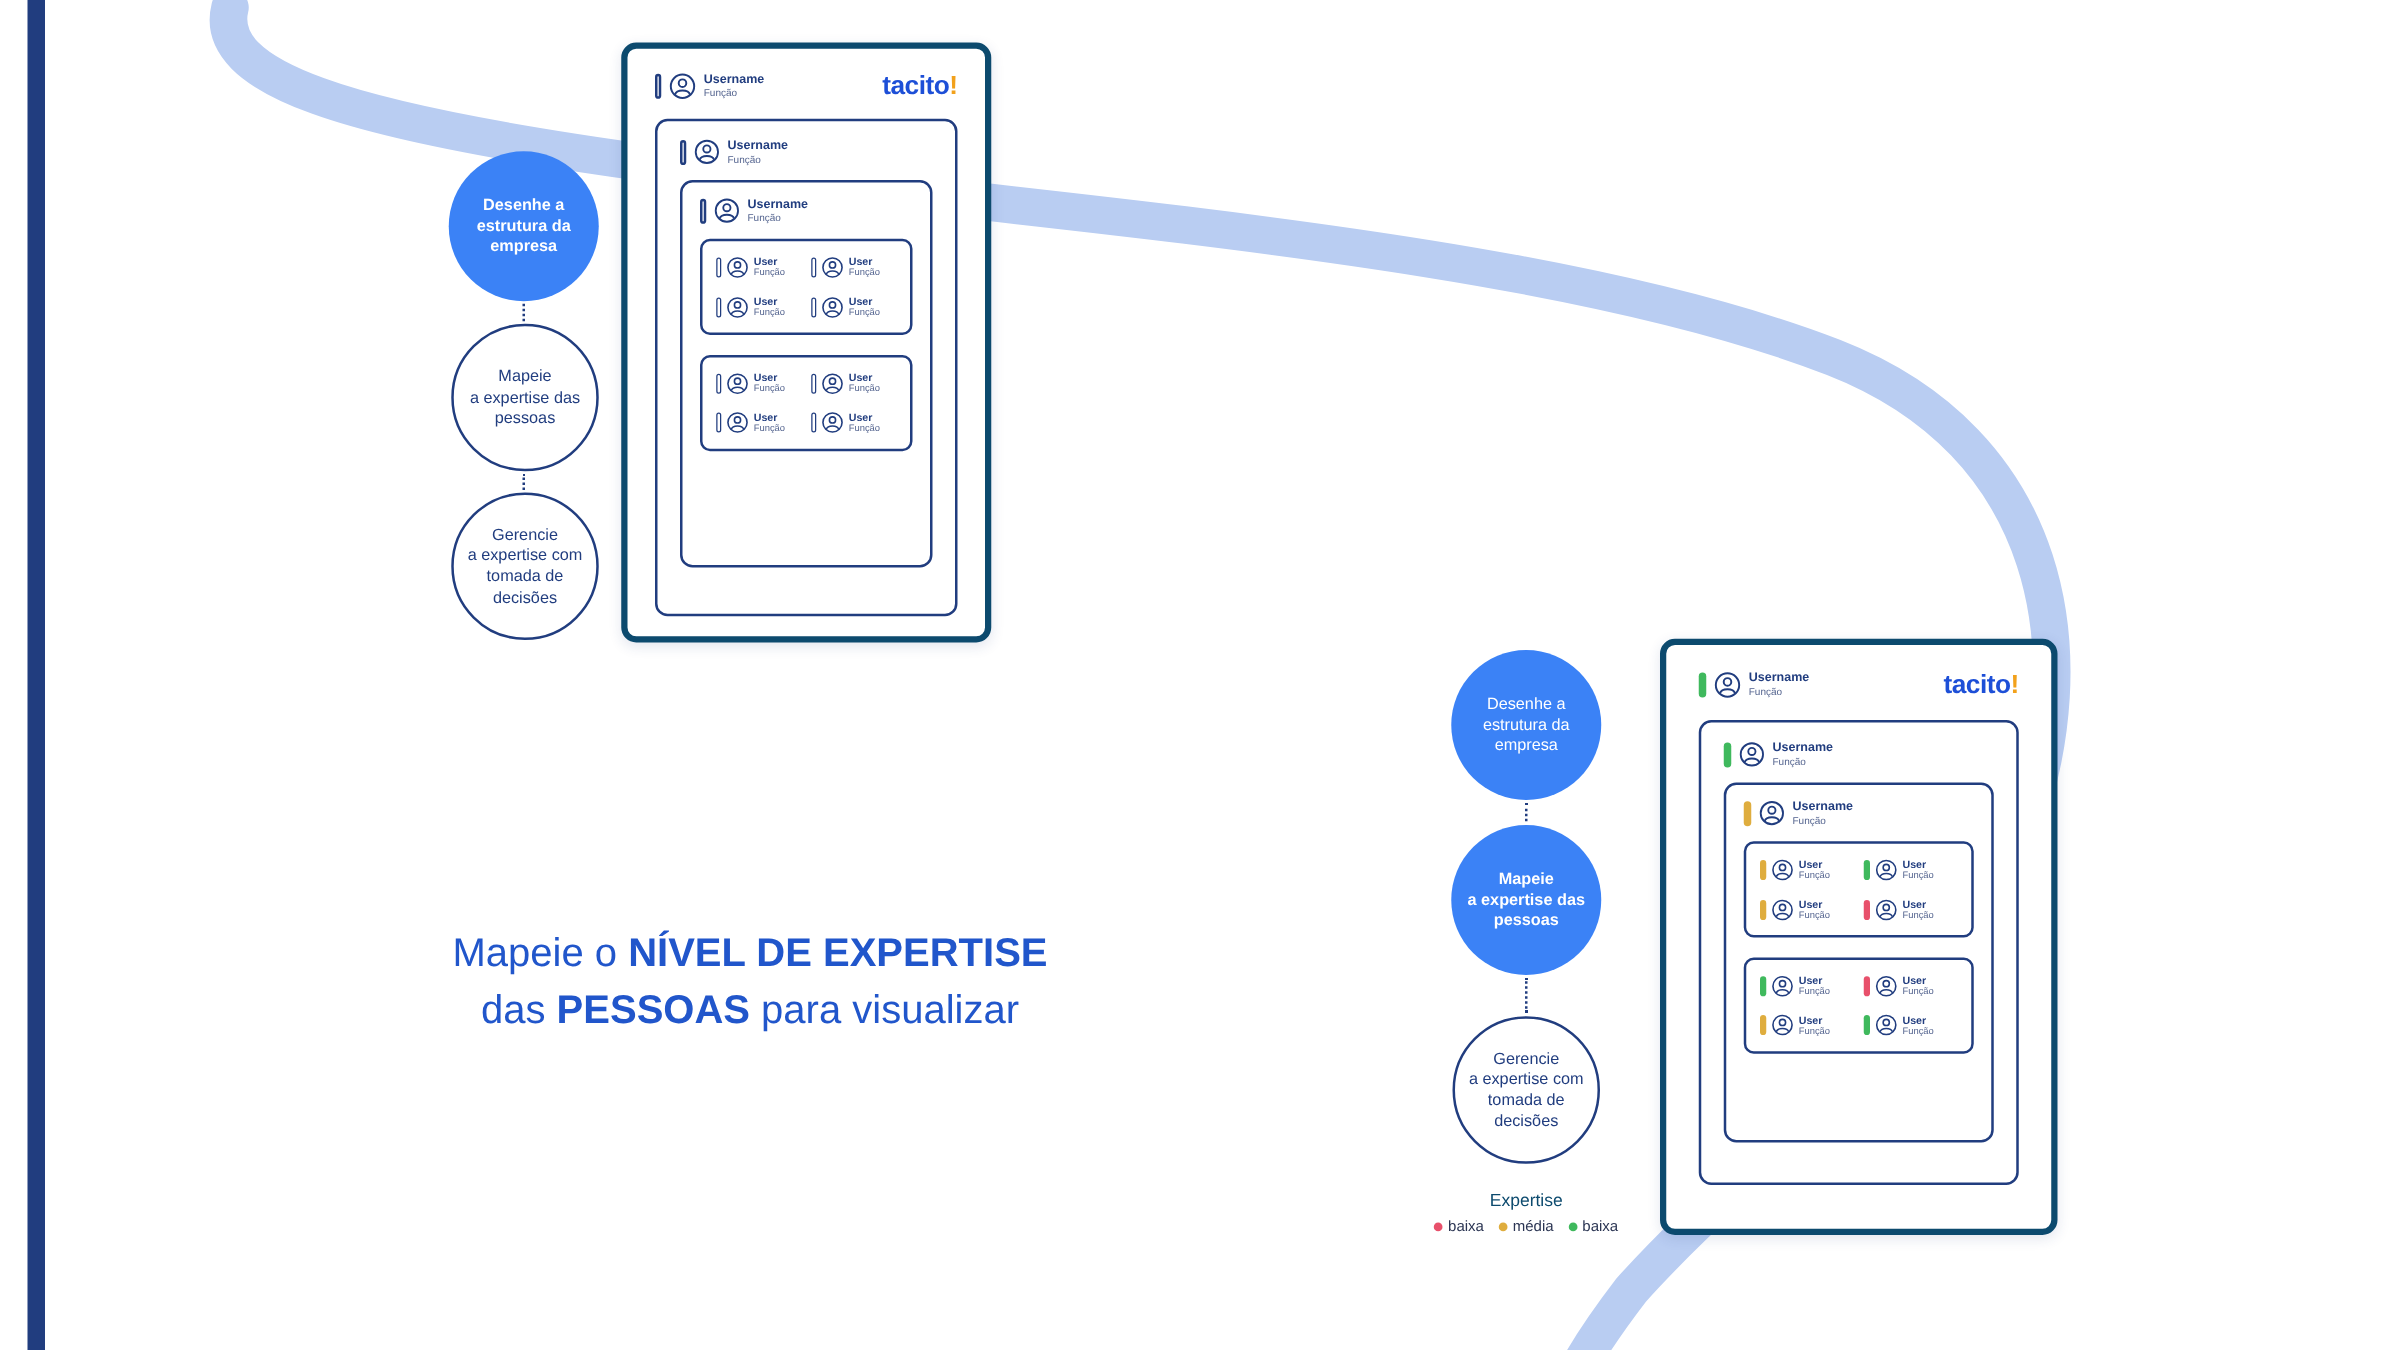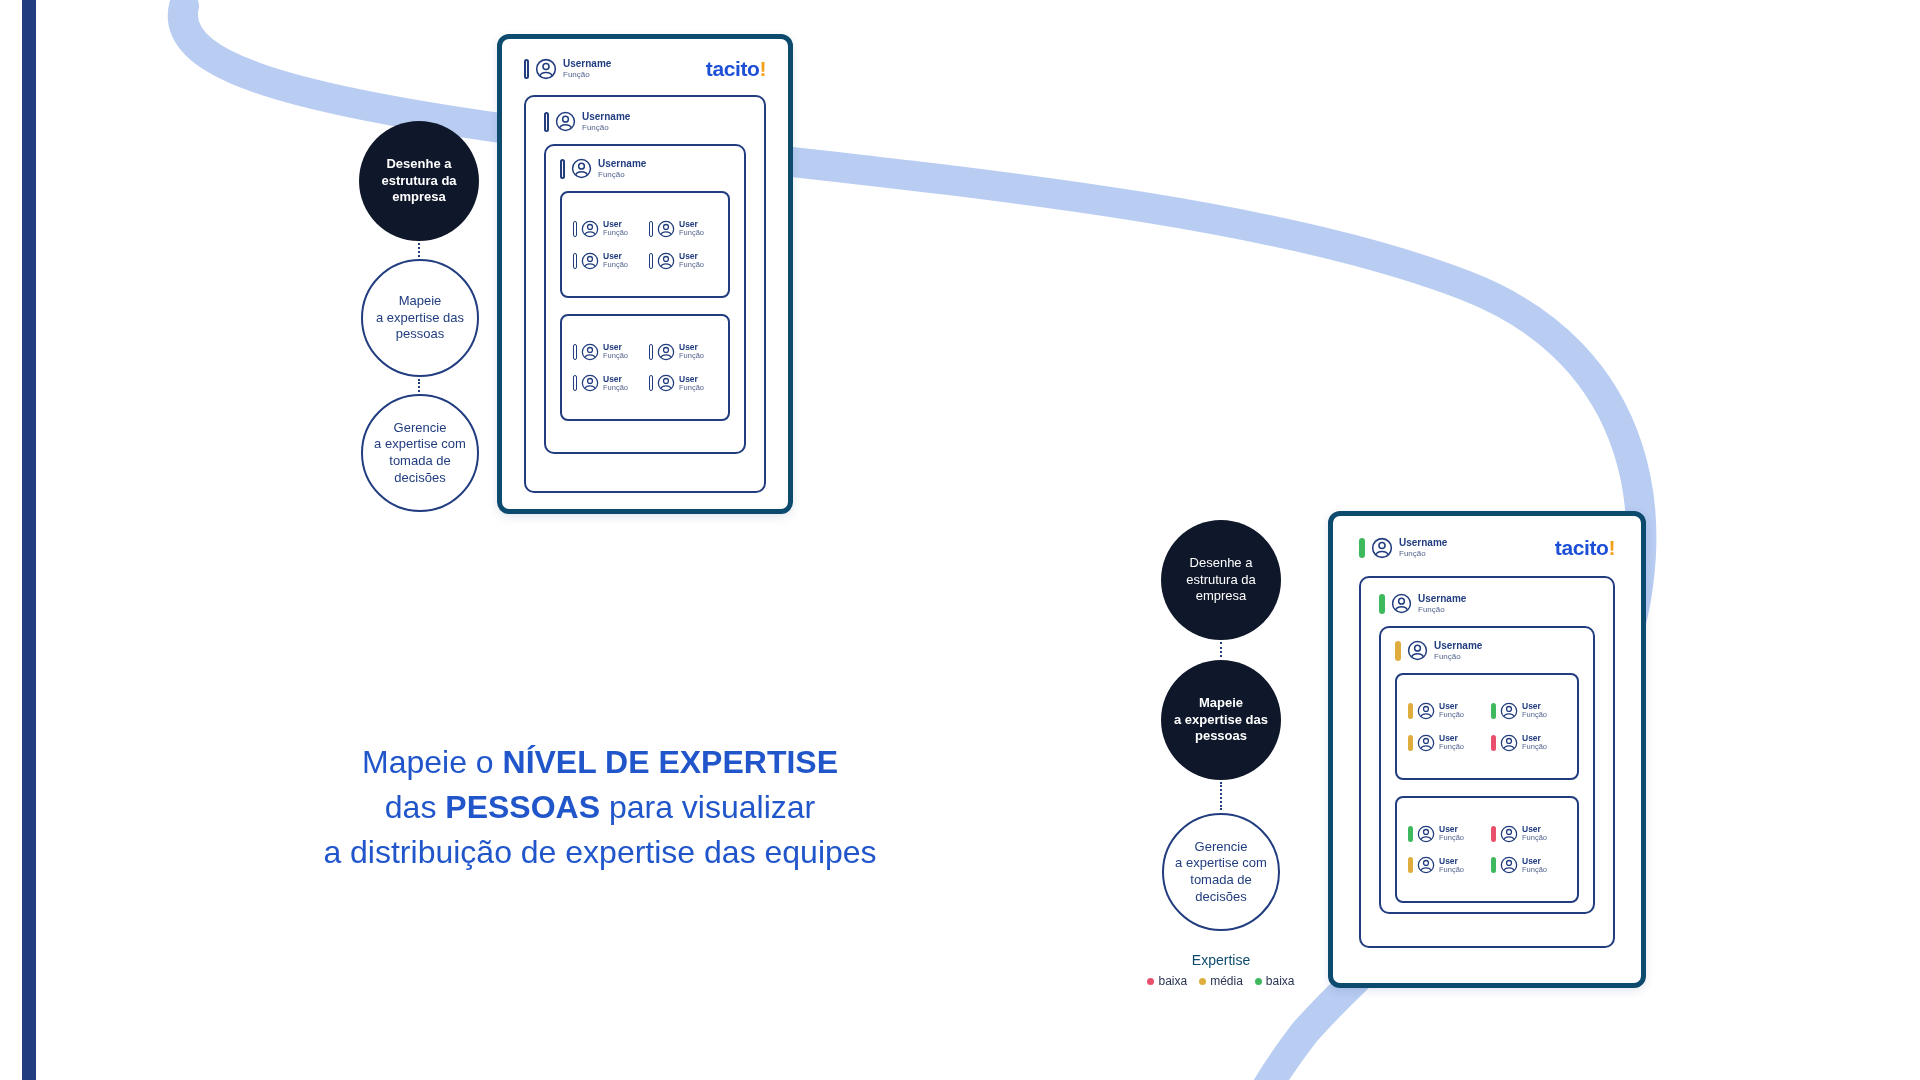--- a/index.html
+++ b/index.html
@@ -14,21 +14,21 @@
     background:#213d7f; z-index:2;
   }
 
   
   .step {
     position:absolute; width:120px; height:120px; border-radius:50%;
     display:flex; align-items:center; justify-content:center; text-align:center;
     white-space:pre-line; font-size:13px; line-height:1.28; color:#213d7f;
     z-index:3; background:#fff;
   }
-  .step.active { background:#0f172a; color:#fff; }
+  .step.active { background:#3b82f6; color:#fff; }
   .step.outline { border:2px solid #213d7f; }
   .step.bold { font-weight:bold; }
   .dots {
     position:absolute; width:0; border-left:2.5px dotted #213d7f; z-index:3;
   }
 
   
   .headline {
     position:absolute; left:270px; top:740px; width:660px; text-align:center;
     font-size:32px; line-height:45px; color:#2156cb; z-index:2;
@@ -58,21 +58,21 @@
   .nm.sm { font-size:8.5px; }
   .rl.sm { font-size:7.5px; }
   .logo { font-weight:700; font-size:21px; color:#1d4fd7; letter-spacing:-0.4px; }
   .logo .mark { color:#f2a11b; }
 
   .box1 { border:2px solid #213d7f; border-radius:10px; }
   .box2 { border:2.5px solid #213d7f; border-radius:10px; }
   .group {
     border:2.5px solid #213d7f; border-radius:8px;
     display:grid; grid-template-columns:1fr 1fr; column-gap:8px; row-gap:13px;
-    padding:26px 11px;
+    padding:11px 11px;
   }
   .ucell { display:flex; align-items:center; gap:4px; }
 
   
   .c1 { left:497px; top:34px; width:296px; height:480px; padding:18px 22px; }
   .c1 .box1 { margin-top:14px; height:398px; padding:14px 18px; }
   .c1 .box2 { margin-top:12px; height:310px; padding:12px 14px; }
   .c1 .group { margin-top:12px; }
   .c1 .group + .group { margin-top:16px; }
 
@@ -252,21 +252,20 @@
               </span>
           </div>
         </div>
       </div>
     </div>
   </div>
 
   <div class="headline">
     <div><span>Mapeie o </span><b>NÍVEL DE EXPERTISE</b></div>
     <div><span>das </span><b>PESSOAS</b><span> para visualizar</span></div>
-    <div><span>a distribuição de expertise das equipes</span></div>
   </div>
 
   <div class="step active" style="left:1161px; top:520px;">
     <span>Desenhe a
 estrutura da
 empresa</span>
   </div>
   <div class="dots" style="left:1220px; top:642px; height:15px;"></div>
   <div class="step active bold" style="left:1161px; top:660px;">
     <span>Mapeie

